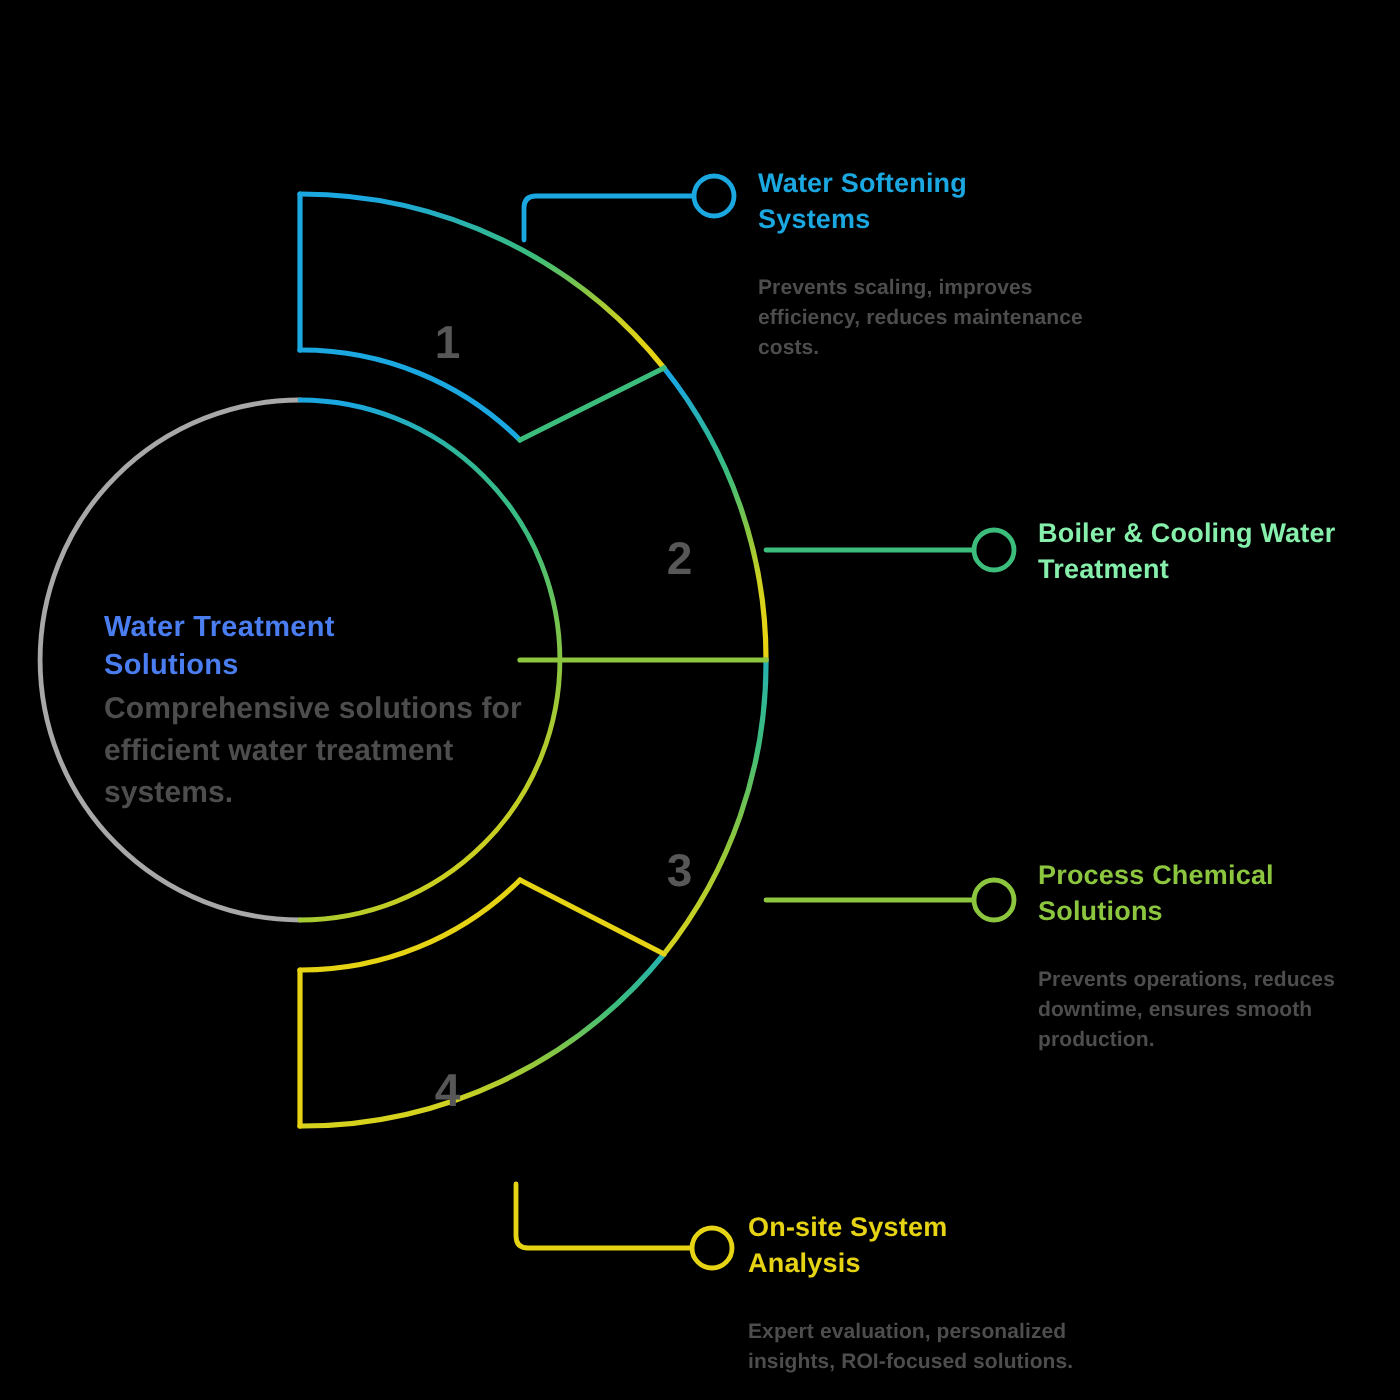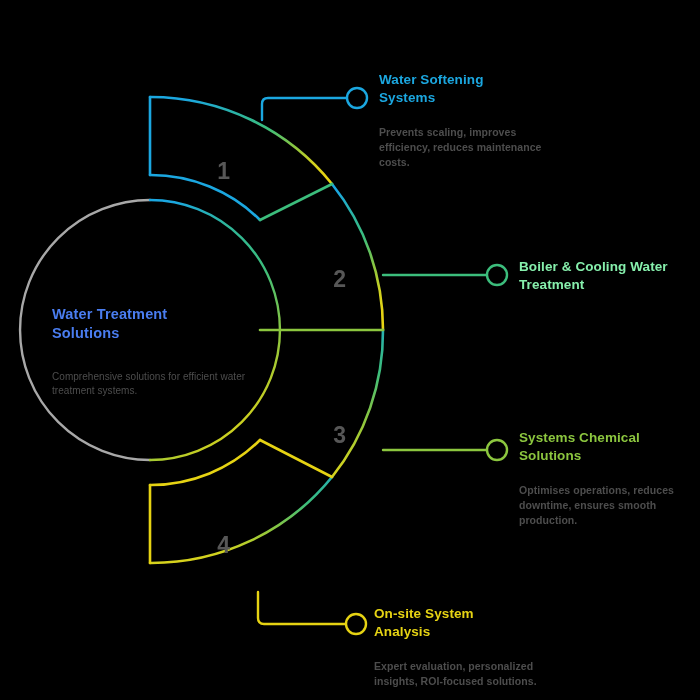--- a/index.html
+++ b/index.html
@@ -27,23 +27,23 @@
     text-align:left;
   }
   .center-title{
     font-size:14.5px;
     font-weight:700;
     color:#4a7df0;
     line-height:1.32;
     letter-spacing:0.15px;
   }
   .center-desc{
-    margin-top:27px;
-    font-size:10px;
-    font-weight:400;
+    margin-top:2px;
+    font-size:15px;
+    font-weight:700;
     color:#4d4d4d;
     line-height:1.38;
     letter-spacing:0.05px;
   }
 
   .label{
     position:absolute;
     width:172px;
   }
   .label-title{
@@ -53,21 +53,21 @@
     letter-spacing:0.1px;
   }
   .label-desc{
     margin-top:18px;
     font-size:10.5px;
     font-weight:700;
     color:#4d4d4d;
     line-height:1.42;
     letter-spacing:0.05px;
   }
-  #label-1{left:379px;top:71px;}
+  #label-1{left:379px;top:83px;}
   #label-2{left:519px;top:258px;}
   #label-3{left:519px;top:429px;}
   #label-4{left:374px;top:605px;}
 </style>
 </head>
 <body>
 
 <div id="stage">
 
   <svg id="diagram" viewBox="0 0 700 700">
@@ -148,24 +148,24 @@
 
   <div class="label" id="label-2">
     <div class="label-title" style="color:#86efac;">
       <div>Boiler &amp; Cooling Water</div>
       <div>Treatment</div>
     </div>
   </div>
 
   <div class="label" id="label-3">
     <div class="label-title" style="color:#8cc63f;">
-      <div>Systems Chemical</div>
+      <div>Process Chemical</div>
       <div>Solutions</div>
     </div>
-    <div class="label-desc">Optimises operations, reduces downtime, ensures smooth production.</div>
+    <div class="label-desc">Prevents operations, reduces downtime, ensures smooth production.</div>
   </div>
 
   <div class="label" id="label-4">
     <div class="label-title" style="color:#e6d313;">
       <div>On-site System</div>
       <div>Analysis</div>
     </div>
     <div class="label-desc">Expert evaluation, personalized insights, ROI-focused solutions.</div>
   </div>
 

